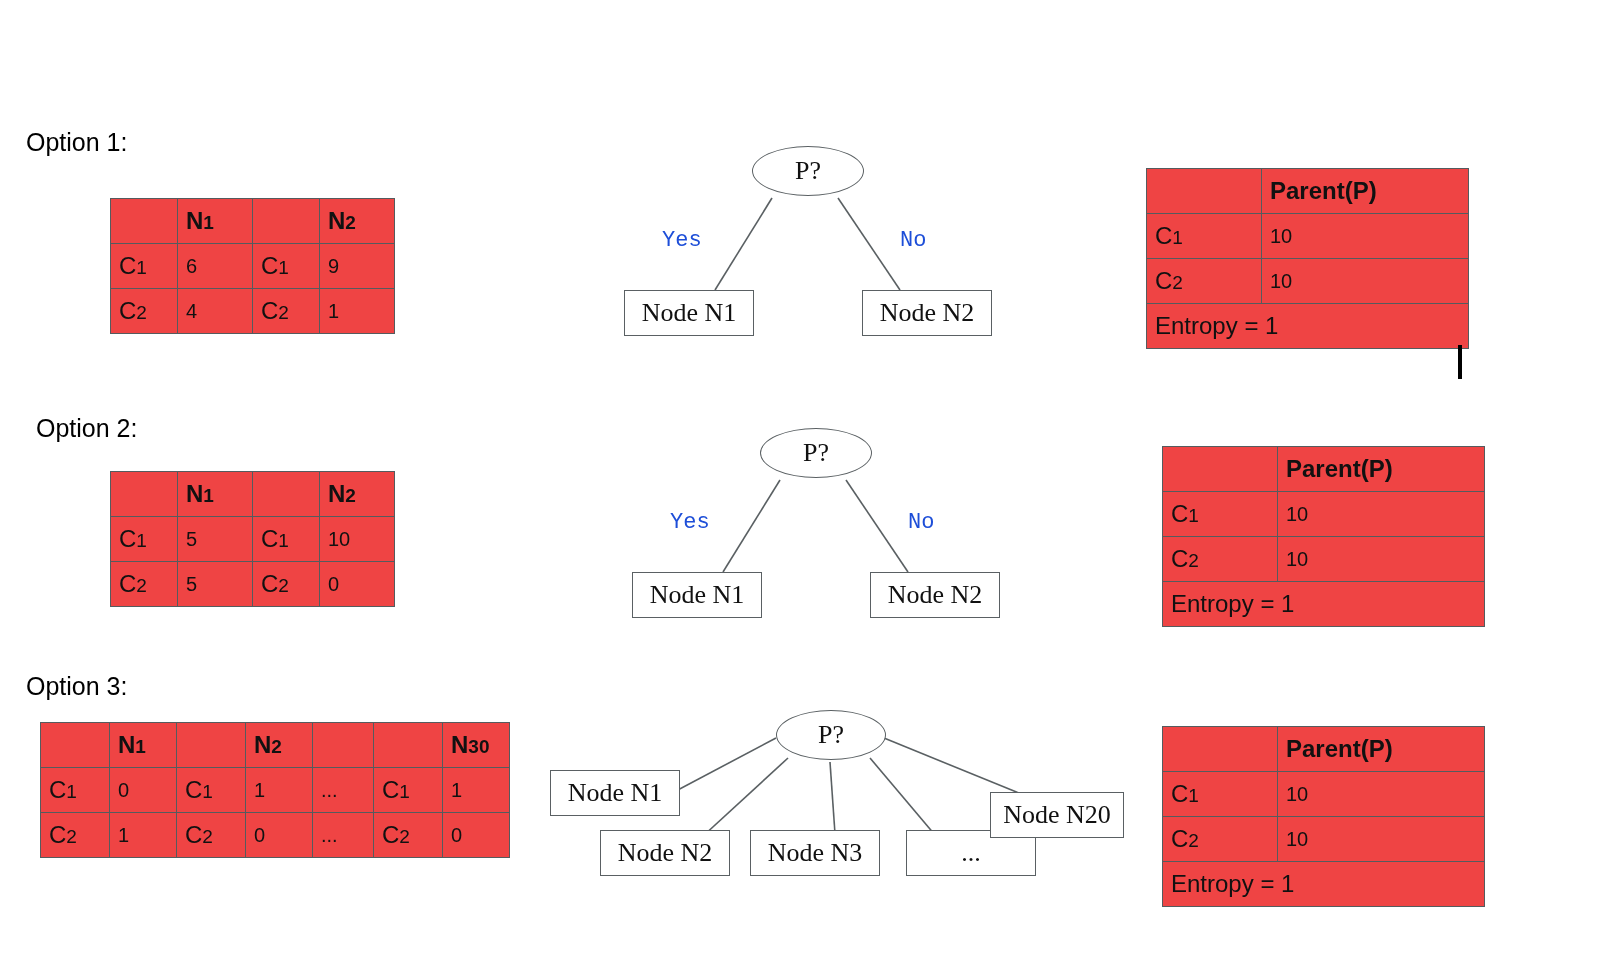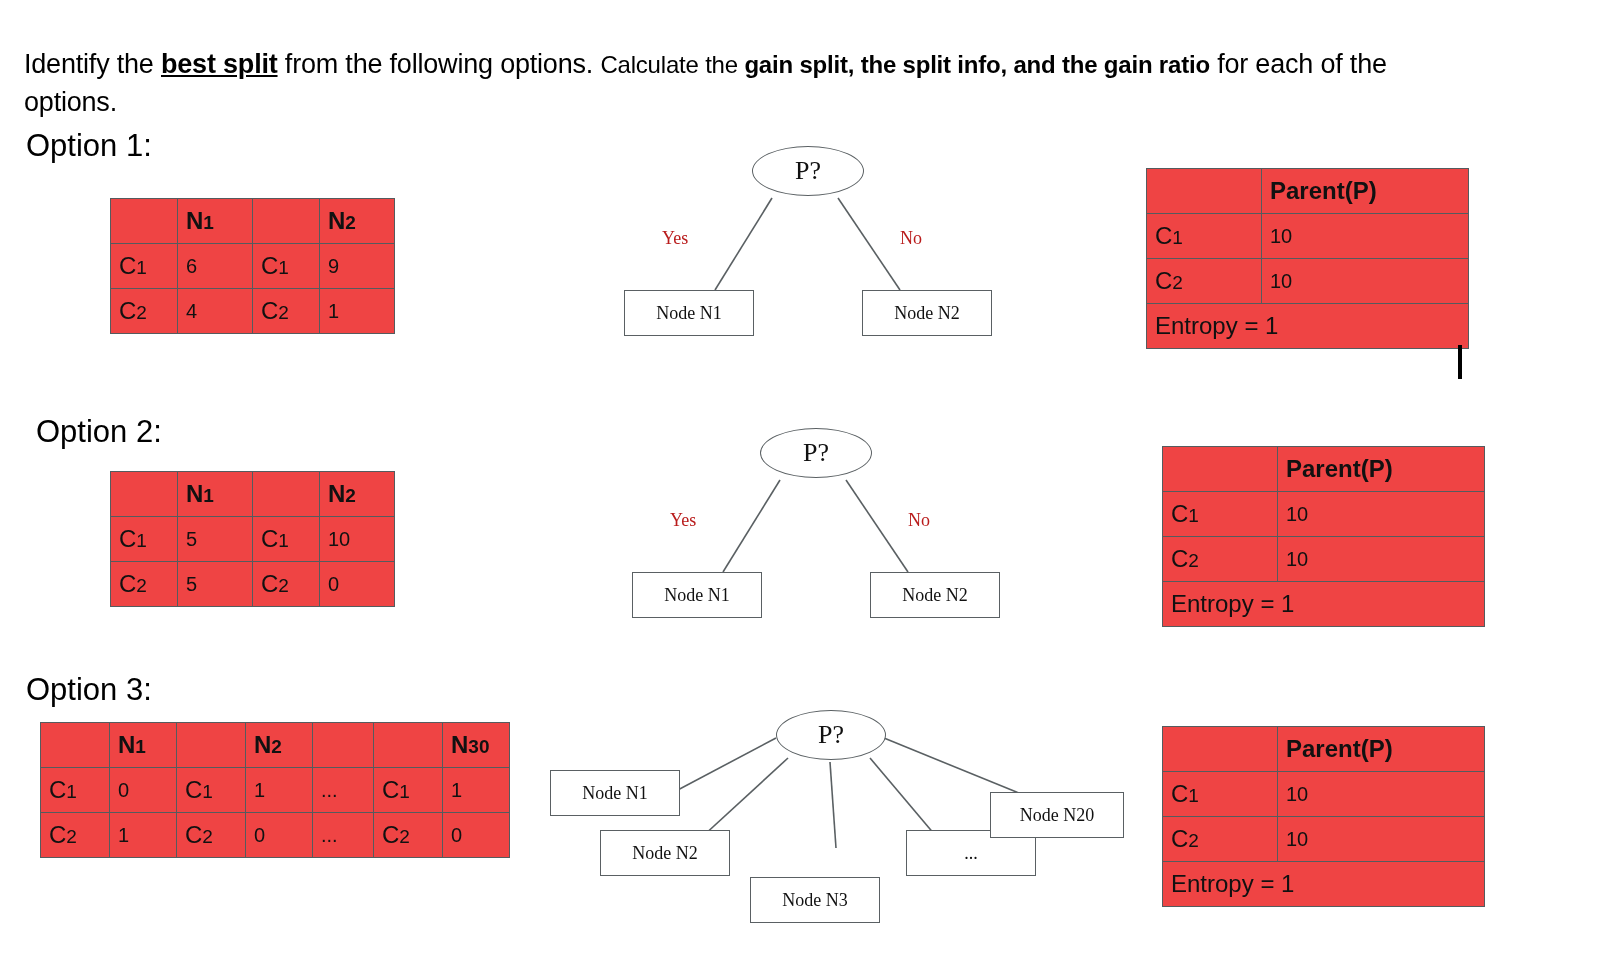--- a/index.html
+++ b/index.html
@@ -20,21 +20,21 @@
     font-family:"Liberation Sans", sans-serif;
     letter-spacing:-0.2px;
   }
   .prompt .b{font-weight:bold;}
   .prompt .bu{font-weight:bold;text-decoration:underline;}
   .prompt .sm{font-size:24px;}
 
   
   .opt-label{
     position:absolute;
-    font-size:31px;
+    font-size:25px;
     font-family:"Liberation Sans", sans-serif;
     color:#000;
     white-space:nowrap;
   }
 
   
   .gtable{position:absolute;border-collapse:collapse;background:#ef4444;}
   .gtable td{
     border:1.6px solid #555b5e;
     font-family:"Liberation Sans", sans-serif;
@@ -66,56 +66,55 @@
   .parent td.ent{text-align:left;}
 
   
   .tree{position:absolute;}
   .tree svg{display:block;overflow:visible;}
   .node-box{
     position:absolute;
     border:1.6px solid #5a6063;
     background:#fff;
     font-family:"Liberation Serif", serif;
-    font-size:18px;
+    font-size:26px;
     color:#111;
     display:flex;align-items:center;justify-content:center;
     white-space:nowrap;
   }
   .root-oval{
     position:absolute;
     border:1.6px solid #5a6063;
     border-radius:50%;
     background:#fff;
     font-family:"Liberation Serif", serif;
     font-size:26px;
     color:#111;
     display:flex;align-items:center;justify-content:center;
   }
   .edge-lbl{
     position:absolute;
-    font-family:Liberation Serif, serif;
-    font-size:18px;
-    color:#b91c1c;
+    font-family:Liberation Mono, monospace;
+    font-size:22px;
+    color:#1d4ed8;
     white-space:nowrap;
   }
 
   
   .caret{
     position:absolute;
     width:4px;height:34px;
     background:#000;
   }
 </style>
 </head>
 <body>
 
 <div class="page">
 
-  <p class="prompt"><span>Identify the </span><span class="bu">best split</span><span> from the following options. </span><span class="sm">Calculate the </span><span class="b sm">gain split, the split info, and the gain ratio</span><span> for each of the options.</span></p>
 
   <div class="opt-label" style="left:26px;top:128px;">Option 1:</div>
 
   <table class="gtable counts" style="left:110px;top:198px;">
     <tbody>
         <tr>
       <td class="c1"></td>
       <td class="c2 hd">N<span class="sub">1</span></td>
       <td class="c1"></td>
       <td class="c2 hd">N<span class="sub">2</span></td>
@@ -269,21 +268,21 @@
 
       <line x1="282" y1="62" x2="288" y2="148" stroke="#5a6063" stroke-width="1.6"></line>
 
       <line x1="322" y1="58" x2="398" y2="148" stroke="#5a6063" stroke-width="1.6"></line>
 
       <line x1="336" y1="38" x2="478" y2="96" stroke="#5a6063" stroke-width="1.6"></line>
     </svg>
     <div class="root-oval" style="left:228px;top:10px;width:108px;height:48px;">P?</div>
     <div class="node-box" style="left:2px;top:70px;width:128px;height:44px;">Node N1</div>
     <div class="node-box" style="left:52px;top:130px;width:128px;height:44px;">Node N2</div>
-    <div class="node-box" style="left:202px;top:130px;width:128px;height:44px;margin-top:47px;">Node N3</div>
+    <div class="node-box" style="left:202px;top:130px;width:128px;height:44px;">Node N3</div>
     <div class="node-box" style="left:358px;top:130px;width:128px;height:44px;">...</div>
     <div class="node-box" style="left:442px;top:92px;width:132px;height:44px;">Node N20</div>
   </div>
 
   <table class="gtable parent" style="left:1162px;top:726px;">
     <tbody>
         <tr>
       <td class="pk"></td>
       <td class="pv hd">Parent(P)</td>
     </tr>

